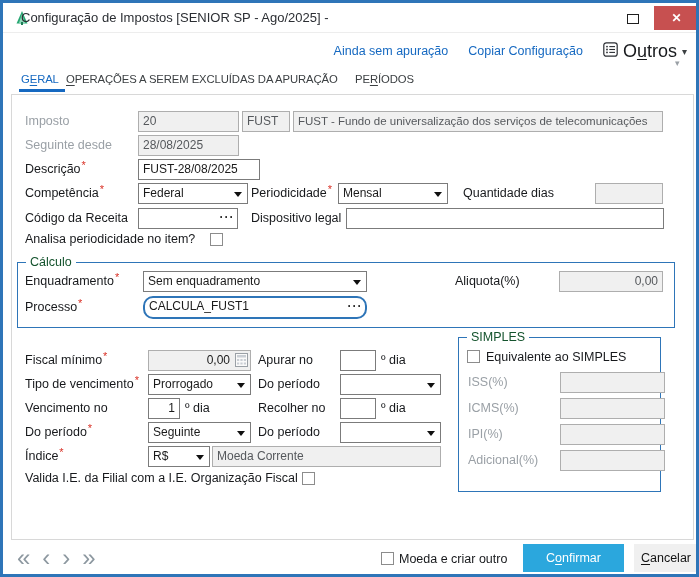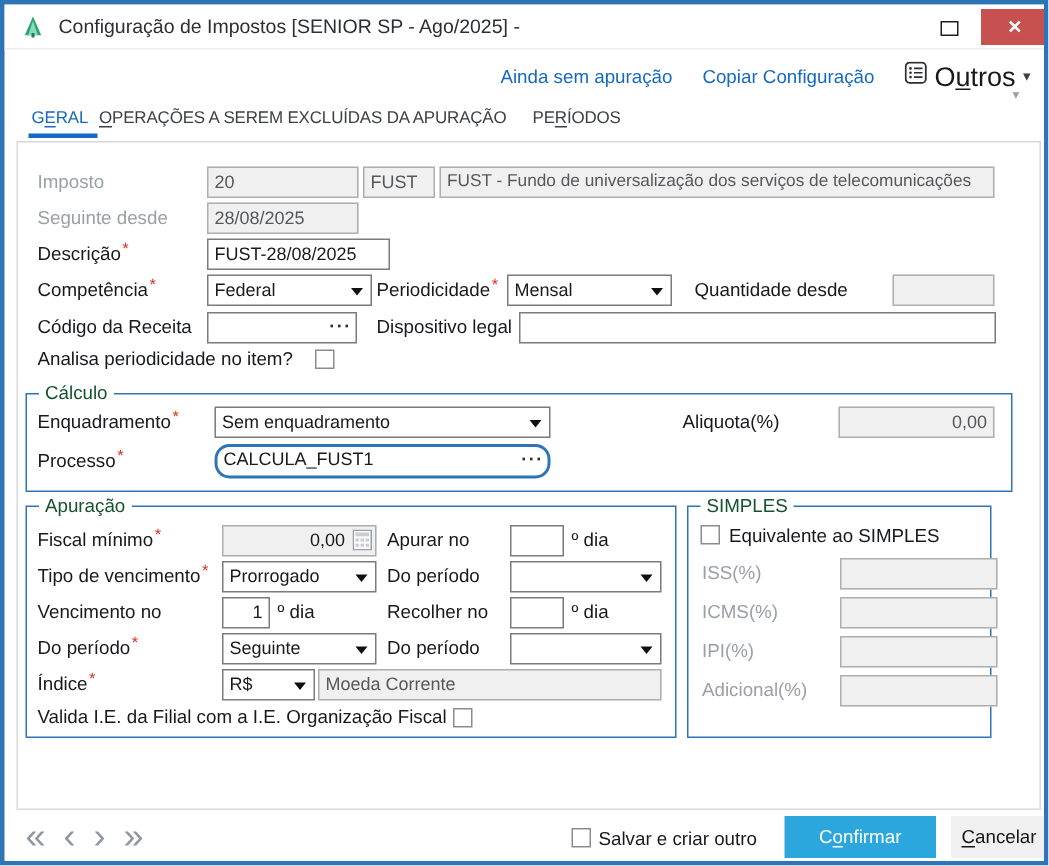--- a/index.html
+++ b/index.html
@@ -51,21 +51,21 @@
 <div id="win">
 
   <div class="abs" style="left:0;top:0;width:693px;height:30px;background:#fff;border-bottom:1px solid #ededed;">
     <span class="abs" style="left:11px;top:7px;">
       <svg width="16" height="16" viewBox="0 0 16 16">
         <polygon points="8,1 13.5,13.5 2.5,13.5" fill="#28a773"></polygon>
         <polygon points="8,4 11.2,13.5 4.8,13.5" fill="#8fd8ba"></polygon>
         <rect x="7" y="12" width="2" height="3" fill="#1d7d56"></rect>
       </svg>
     </span>
-    <span class="abs" style="left:36px;top:7px;font-size:13px;color:#2b2e33;white-space:nowrap;">Configuração de Impostos [SENIOR SP - Ago/2025] -</span>
+    <span class="abs" style="left:18px;top:7px;font-size:13px;color:#2b2e33;white-space:nowrap;">Configuração de Impostos [SENIOR SP - Ago/2025] -</span>
     <span class="abs" style="left:624px;top:11px;width:12px;height:10px;border:1.5px solid #1f1f1f;"></span>
     <span class="abs" style="left:651px;top:3px;width:45px;height:24px;background:#c75050;color:#fff;text-align:center;line-height:24px;font-size:12px;font-weight:bold;cursor:pointer;">✕</span>
   </div>
 
   <div class="abs" style="left:0;top:36px;width:684px;height:24px;display:flex;justify-content:flex-end;align-items:center;gap:20px;">
     <span class="link">Ainda sem apuração</span>
     <span class="link">Copiar Configuração</span>
     <span style="display:flex;align-items:center;gap:5px;cursor:pointer;">
       <span>
         <svg width="15" height="15" viewBox="0 0 15 15">
@@ -99,44 +99,41 @@
   <span class="lbl dis" style="left:22px;top:135px;">Seguinte desde</span>
   <div class="inp dis" style="left:135px;top:132px;width:101px;">28/08/2025</div>
 
   <span class="lbl req" style="left:22px;top:159px;">Descrição</span>
   <div class="inp" style="left:135px;top:156px;width:122px;">FUST-28/08/2025</div>
 
   <span class="lbl req" style="left:22px;top:183px;">Competência</span>
   <div class="inp combo" style="left:135px;top:180px;width:110px;"><span>Federal</span><span class="carrow"></span></div>
   <span class="lbl req" style="left:248px;top:183px;">Periodicidade</span>
   <div class="inp combo" style="left:335px;top:180px;width:110px;"><span>Mensal</span><span class="carrow"></span></div>
-  <span class="lbl" style="left:460px;top:183px;">Quantidade desde</span>
+  <span class="lbl" style="left:460px;top:183px;">Quantidade dias</span>
   <div class="inp dis" style="left:592px;top:180px;width:68px;"></div>
 
   <span class="lbl" style="left:22px;top:208px;">Código da Receita</span>
   <div class="inp" style="left:135px;top:205px;width:100px;"><span></span><span class="dots"></span></div>
   <span class="lbl" style="left:248px;top:208px;">Dispositivo legal</span>
   <div class="inp" style="left:343px;top:205px;width:318px;"></div>
 
   <span class="lbl" style="left:22px;top:229px;">Analisa periodicidade no item?</span>
   <span class="cb" style="left:207px;top:230px;"></span>
 
   <div class="grp" style="left:14px;top:259px;width:658px;height:66px;">
     <span class="gtitle">Cálculo</span>
   </div>
   <span class="lbl req" style="left:22px;top:271px;">Enquadramento</span>
   <div class="inp combo" style="left:140px;top:268px;width:224px;"><span>Sem enquadramento</span><span class="carrow"></span></div>
   <span class="lbl" style="left:452px;top:271px;">Aliquota(%)</span>
   <div class="inp dis right" style="left:556px;top:268px;width:104px;">0,00</div>
   <span class="lbl req" style="left:22px;top:297px;">Processo</span>
   <div class="inp focus" style="left:140px;top:293px;width:224px;height:23px;border-radius:10px;"><span>CALCULA_FUST1</span><span class="dots"></span></div>
 
-  <div class="grp" style="left:14px;top:334px;width:434px;height:155px;">
-    <span class="gtitle">Apuração</span>
-  </div>
   <span class="lbl req" style="left:22px;top:350px;">Fiscal mínimo</span>
   <div class="inp dis right" style="left:145px;top:347px;width:103px;padding-right:20px;color:#1a1a1a;">0,00</div>
   <span class="abs" style="left:232px;top:350px;">
     <svg width="13" height="14" viewBox="0 0 13 14">
       <rect x="0.5" y="0.5" width="12" height="13" fill="#fafafa" stroke="#9aa0a6"></rect>
       <rect x="2" y="2" width="9" height="2.5" fill="#c9ced4"></rect>
       <g fill="#c9ced4">
         <rect x="2" y="6" width="2.2" height="2"></rect>
           <rect x="5.4" y="6" width="2.2" height="2"></rect>
           <rect x="8.8" y="6" width="2.2" height="2"></rect>
@@ -189,17 +186,17 @@
   <span class="lbl dis" style="left:465px;top:450px;">Adicional(%)</span>
   <div class="inp dis" style="left:557px;top:447px;width:105px;"></div>
 
   <div class="abs" style="left:14px;top:543px;display:flex;gap:12px;align-items:center;">
     <span class="navarrow">«</span>
     <span class="navarrow">‹</span>
     <span class="navarrow">›</span>
     <span class="navarrow">»</span>
   </div>
   <span class="cb" style="left:378px;top:549px;"></span>
-  <span class="lbl" style="left:396px;top:549px;">Salvar e criar outro</span>
+  <span class="lbl" style="left:396px;top:549px;">Moeda e criar outro</span>
   <div class="btn primary" style="left:520px;top:541px;width:101px;"><span>C</span><span class="ac">o</span><span>nfirmar</span></div>
   <div class="btn plain" style="left:631px;top:541px;width:64px;"><span></span><span class="ac">C</span><span>ancelar</span></div>
 
 </div>
 
 </body></html>

